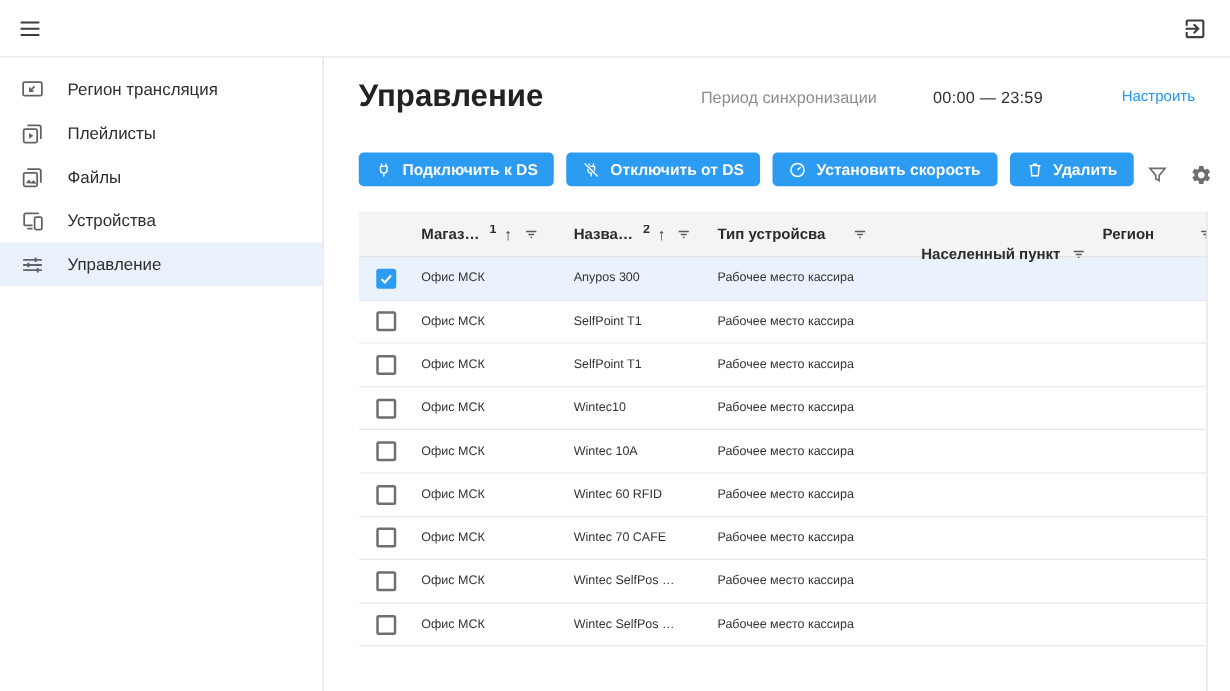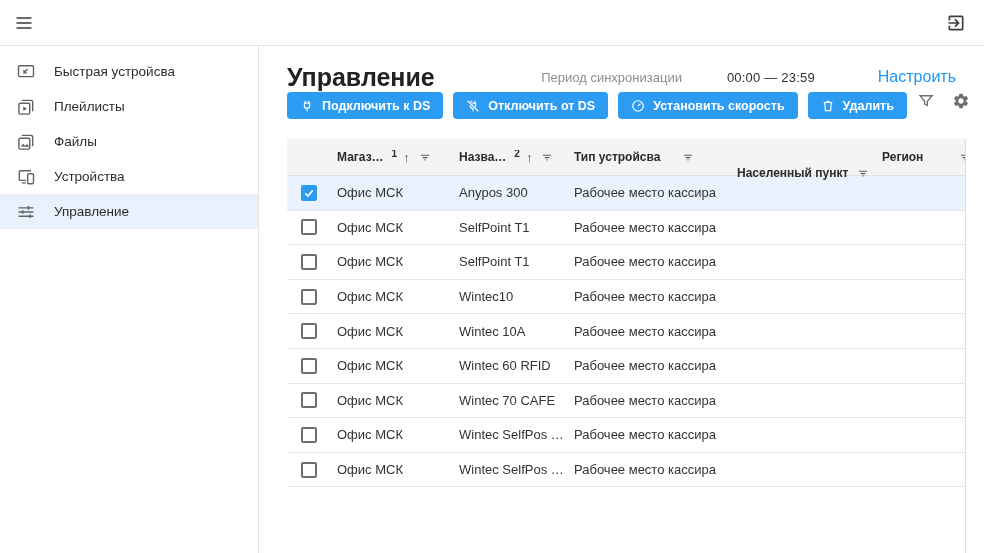--- a/index.html
+++ b/index.html
@@ -30,23 +30,23 @@
 
   
   .main { flex:1; min-width:0; display:flex; flex-direction:column; padding-left:28px; }
   .title-row { margin-top:16px; height:30px; display:flex; align-items:center;
     justify-content:space-between; padding-right:28px; }
   .page-title { font-size:25px; font-weight:600; color:#222; }
   .sync { display:flex; align-items:center; font-size:13px; white-space:nowrap;gap:36px; }
   .sync-label { color:#8d8d8d; }
   .sync-value { color:#2f2f2f; margin-left:9px; letter-spacing:.2px; }
   .sync-action { color:#2196f3; margin-left:27px; cursor:pointer; background:none; border:none;
-    font-family:inherit; font-size:16px; }
-
-  .toolbar { height:27px; display:flex; align-items:flex-start; padding-right:36px; }
+    font-family:inherit; font-size:12px; }
+
+  .toolbar { margin-top:30px; height:27px; display:flex; align-items:flex-end; padding-right:36px; }
   .btn { height:27px; background:#2c9bf2; color:#fff; border:none; border-radius:4px;
     font-size:12.5px; font-weight:bold; font-family:inherit; display:inline-flex; align-items:center;
     gap:8px; padding:0 13px; margin-right:10px; cursor:pointer; white-space:nowrap; }
   .btn svg { width:14px; height:14px; }
   .tool-icons { margin-left:auto; display:flex; align-items:center; gap:17px; }
   .tool-icons .icon-btn { color:#6e6e6e; }
   .tool-icons svg { width:18px; height:18px; }
 
   
   .table-zone { margin-top:20px; width:679px; flex:1; border-right:1px solid #dedede; overflow:hidden; }
@@ -58,21 +58,21 @@
   .c0 { width:48px; flex-shrink:0; display:flex; align-items:center; padding-left:14px; }
   .c1 { width:122px; } .c2 { width:115px; } .c3 { width:163px; } .c4 { width:145px;margin-top:32px; } .c5 { width:110px; }
   .c1,.c2,.c3,.c4,.c5 { flex-shrink:0; padding-left:2px; display:flex; align-items:center; overflow:hidden; white-space:nowrap; }
   .th { font-size:12px; font-weight:bold; color:#2b2b2b;text-align:center; }
   .th .sup { font-size:10px; margin-left:8px; position:relative; top:-4px; font-weight:bold; }
   .th .arrow { margin-left:6px; font-size:13px; color:#3f3f3f; font-weight:normal; }
   .th .flt { margin-left:8px; color:#5a5a5a; display:flex; }
   .flt svg { width:14px; height:14px; }
   .th.spread { justify-content:space-between; padding-right:40px; }
   .c5.spread { padding-right:18px; }
-  .cell { font-size:13px; color:#333; }
+  .cell { font-size:10px; color:#333; }
   .cb { width:16px; height:16px; border:2px solid #6f6f6f; border-radius:2px; background:#fff;
     display:flex; align-items:center; justify-content:center; cursor:pointer; flex-shrink:0; }
   .cb.checked { background:#2c9bf2; border-color:#2c9bf2; }
   .cb svg { width:12px; height:12px; }
 </style>
 </head>
 <body>
 
 <div class="topbar">
   <button class="icon-btn hamburger">
@@ -91,21 +91,21 @@
 <div class="shell">
 
   <nav class="sidebar">
     <div class="side-item">
       <span class="s-ico">
         <svg viewBox="0 0 24 24" fill="none" stroke="currentColor" stroke-width="1.7">
           <rect x="3" y="4.5" width="18" height="13" rx="1.5"></rect>
           <path d="M14 8.5l-4.5 4.5M9.5 9.5V13H13" stroke-width="1.6"></path>
         </svg>
       </span>
-      <span class="side-label">Быстрая устройсва</span>
+      <span class="side-label">Регион трансляция</span>
     </div>
     <div class="side-item">
       <span class="s-ico">
         <svg viewBox="0 0 24 24" fill="none" stroke="currentColor" stroke-width="1.7">
           <path d="M7 4h11a2 2 0 0 1 2 2v11"></path>
           <rect x="3.5" y="7.5" width="13" height="13" rx="1.5"></rect>
           <path d="M8.7 11.2l4.2 2.8-4.2 2.8z" fill="currentColor" stroke="none"></path>
         </svg>
       </span>
       <span class="side-label">Плейлисты</span>

